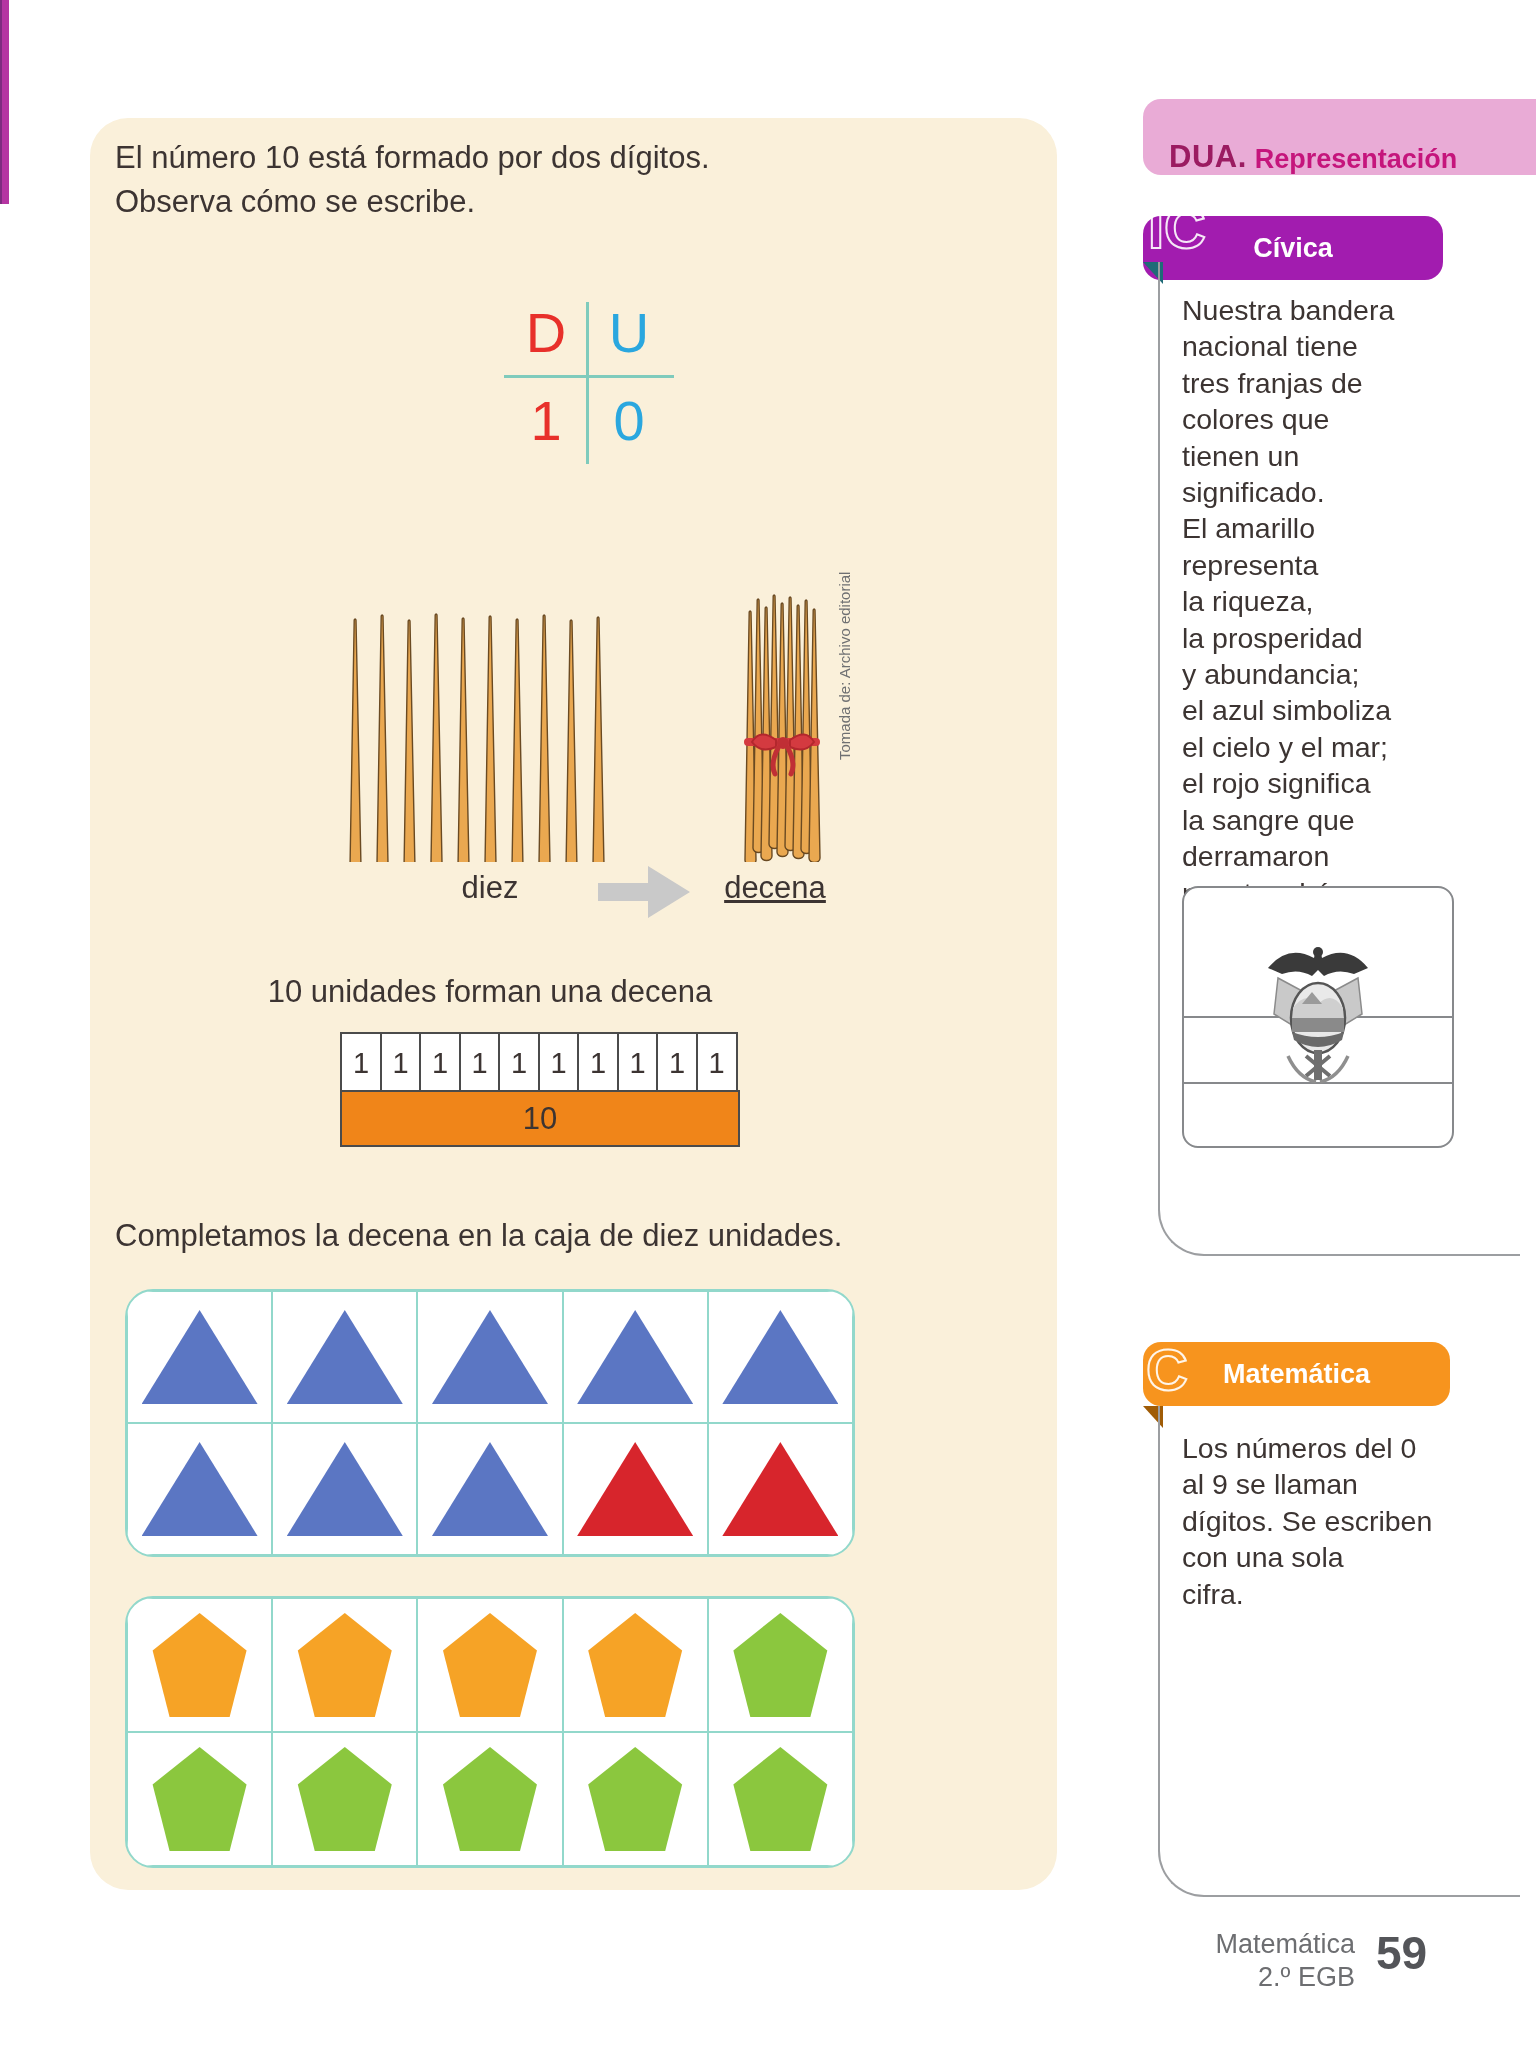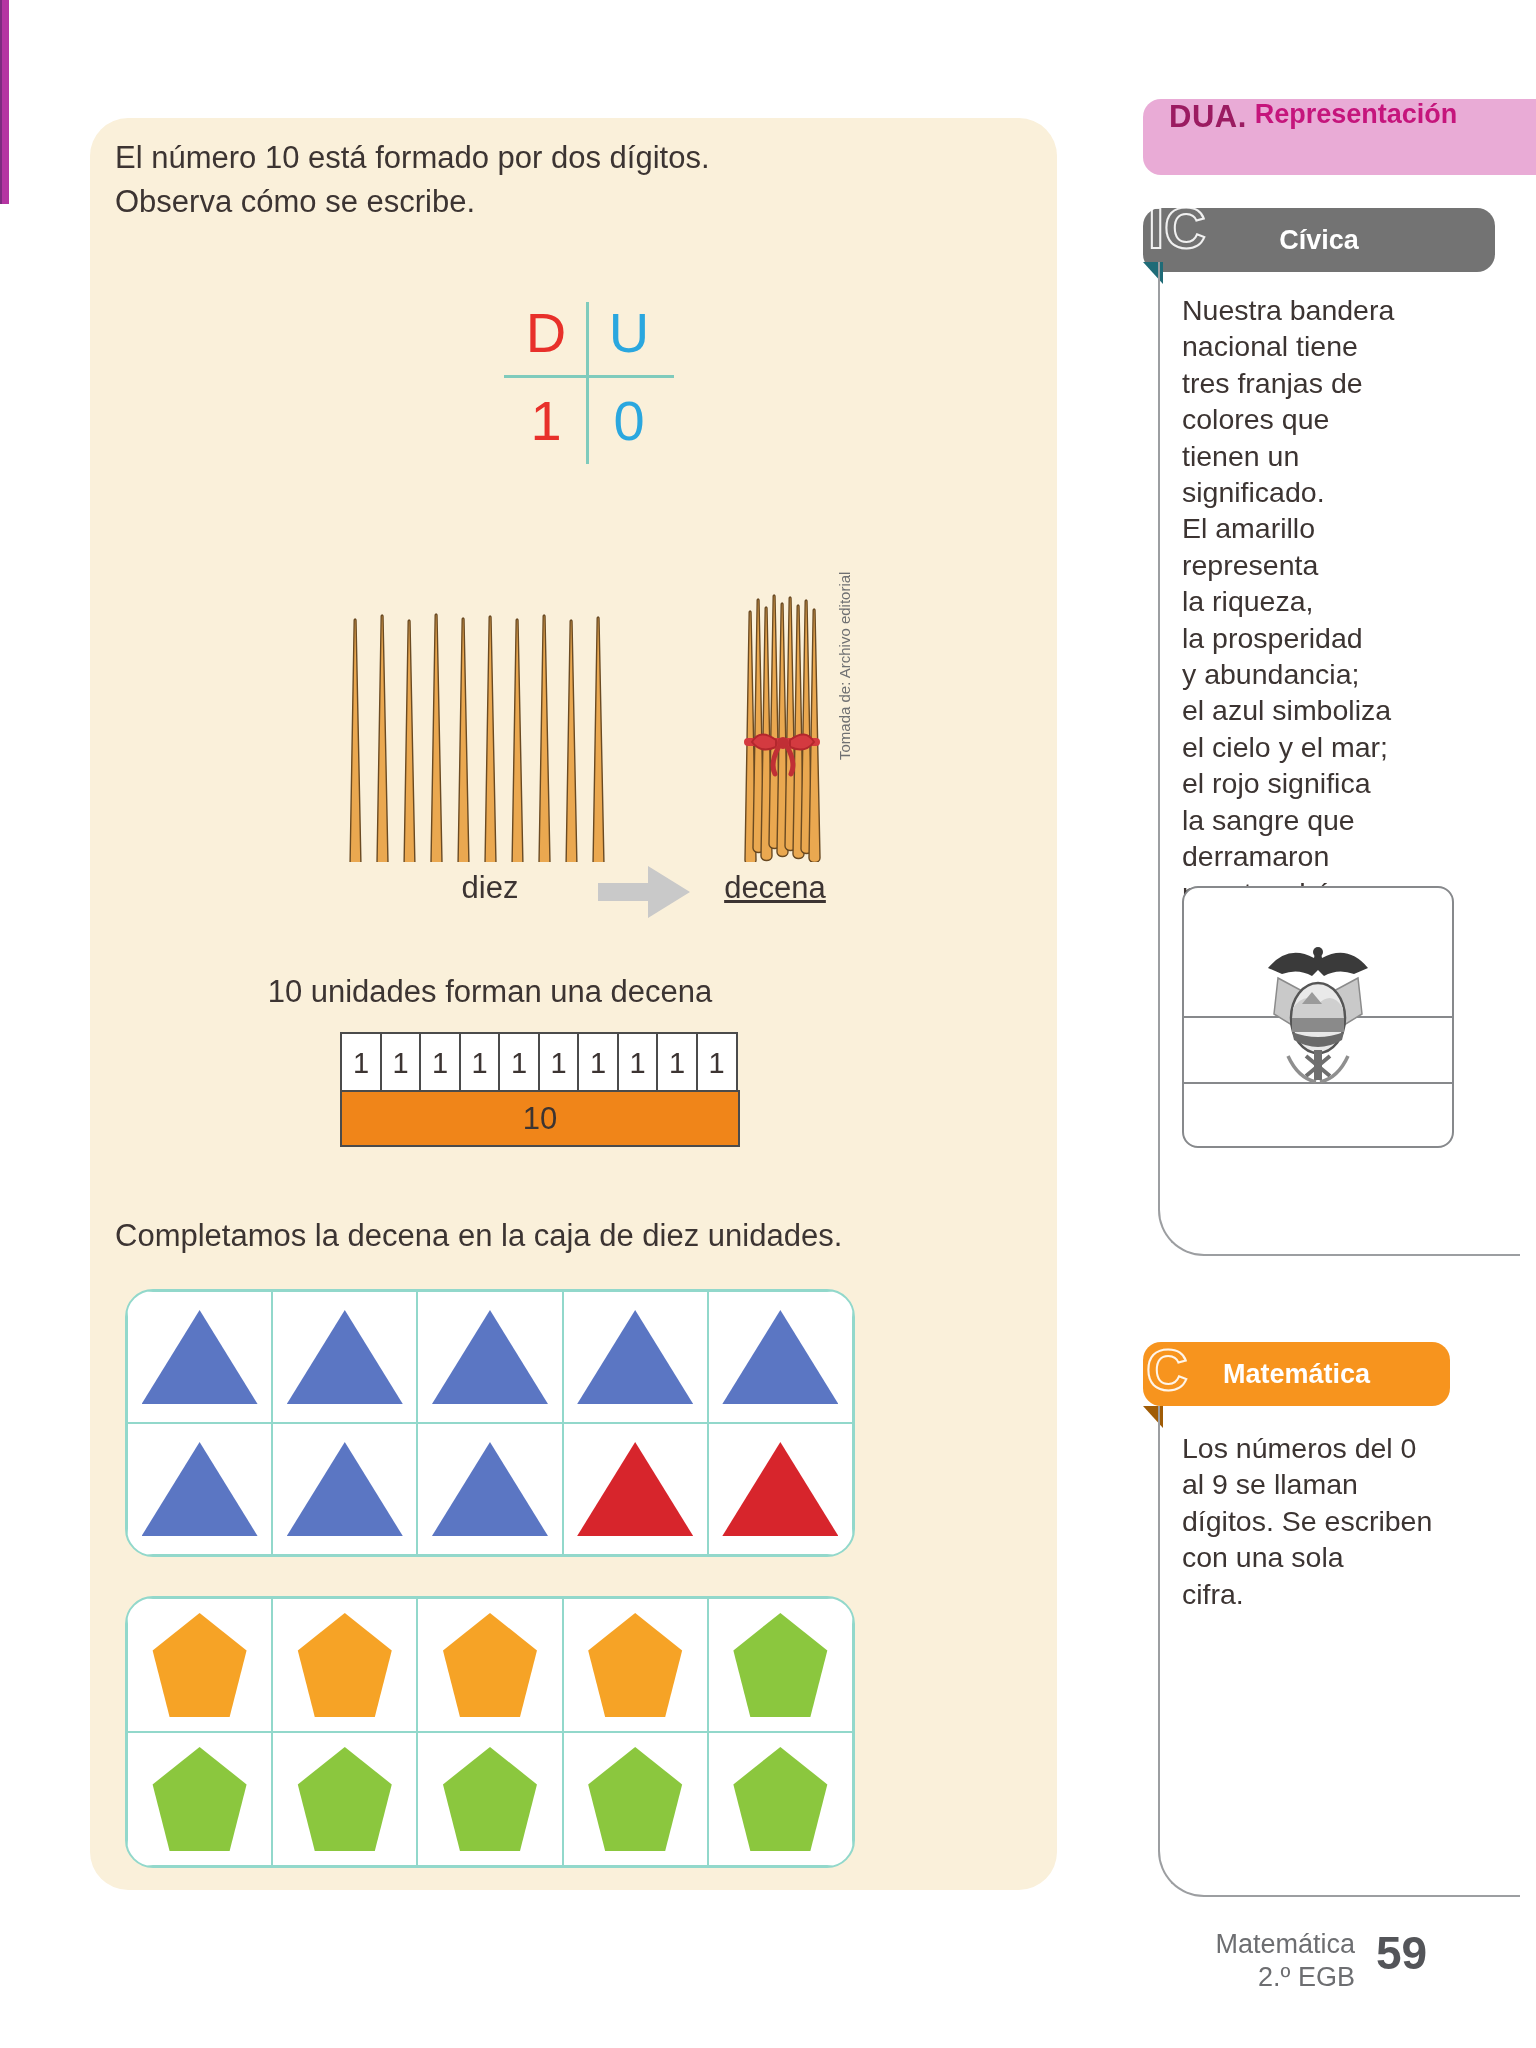--- a/index.html
+++ b/index.html
@@ -6,21 +6,21 @@
   .page{position:relative;width:1536px;height:2048px;background:#fff;overflow:hidden;
         font-family:"Liberation Sans",sans-serif;color:#3c3432;}
   .abs{position:absolute;}
 
   
   .left-bar{left:0;top:0;width:9px;height:204px;
             background:linear-gradient(to right,#7e2c80 0 2px,#b535a2 2px);}
 
   
   .dua-badge{left:1143px;top:99px;width:393px;height:76px;background:#e9abd6;
-             border-radius:18px 0 0 18px;display:flex;align-items:flex-start;padding-left:26px;box-sizing:border-box;}
+             border-radius:18px 0 0 18px;display:flex;align-items:flex-end;padding-left:26px;box-sizing:border-box;}
   .dua-label{font-weight:700;font-size:31px;color:#9b1b61;letter-spacing:.5px;}
   .dua-value{font-weight:700;font-size:27px;color:#c5157c;margin-left:8px;}
 
   
   .cream{left:90px;top:118px;width:967px;height:1772px;background:#faf0da;border-radius:38px;}
 
   .body-text{font-size:31px;line-height:44px;color:#3c3432;}
   .center{text-align:center;}
 
   
@@ -221,21 +221,21 @@
         <div class="shape pentagon" style="background: rgb(139, 199, 62);"></div>
       </div>
       <div class="cell">
         <div class="shape pentagon" style="background: rgb(139, 199, 62);"></div>
       </div>
       <div class="cell">
         <div class="shape pentagon" style="background: rgb(139, 199, 62);"></div>
       </div>
     </div>
 
-  <div class="abs side-badge" style="left:1143px;top:208px;width:352px;background:#737373;">
+  <div class="abs side-badge" style="left:1143px;top:216px;width:300px;background:#a21caf;">
     <span class="title">Cívica</span>
   </div>
   <span class="abs badge-icon" style="left:1148px;top:194px;font-size:58px;">IC</span>
   <div class="abs badge-fold" style="left:1143px;top:262px;border-width:0 20px 22px 0;border-color:transparent #1f6b77 transparent transparent;"></div>
 
   <div class="abs side-box" style="left:1158px;top:262px;width:360px;height:992px;"></div>
   <div class="abs side-text" style="left:1182px;top:292px;">Nuestra bandera<br>nacional tiene<br>tres franjas de<br>colores que<br>tienen un<br>significado.<br>El amarillo<br>representa<br>la riqueza,<br>la prosperidad<br>y abundancia;<br>el azul simboliza<br>el cielo y el mar;<br>el rojo significa<br>la sangre que<br>derramaron<br>nuestros héroes.</div>
 
   <div class="abs flag-card">
     <div class="flag-line" style="top:128px;"></div>

